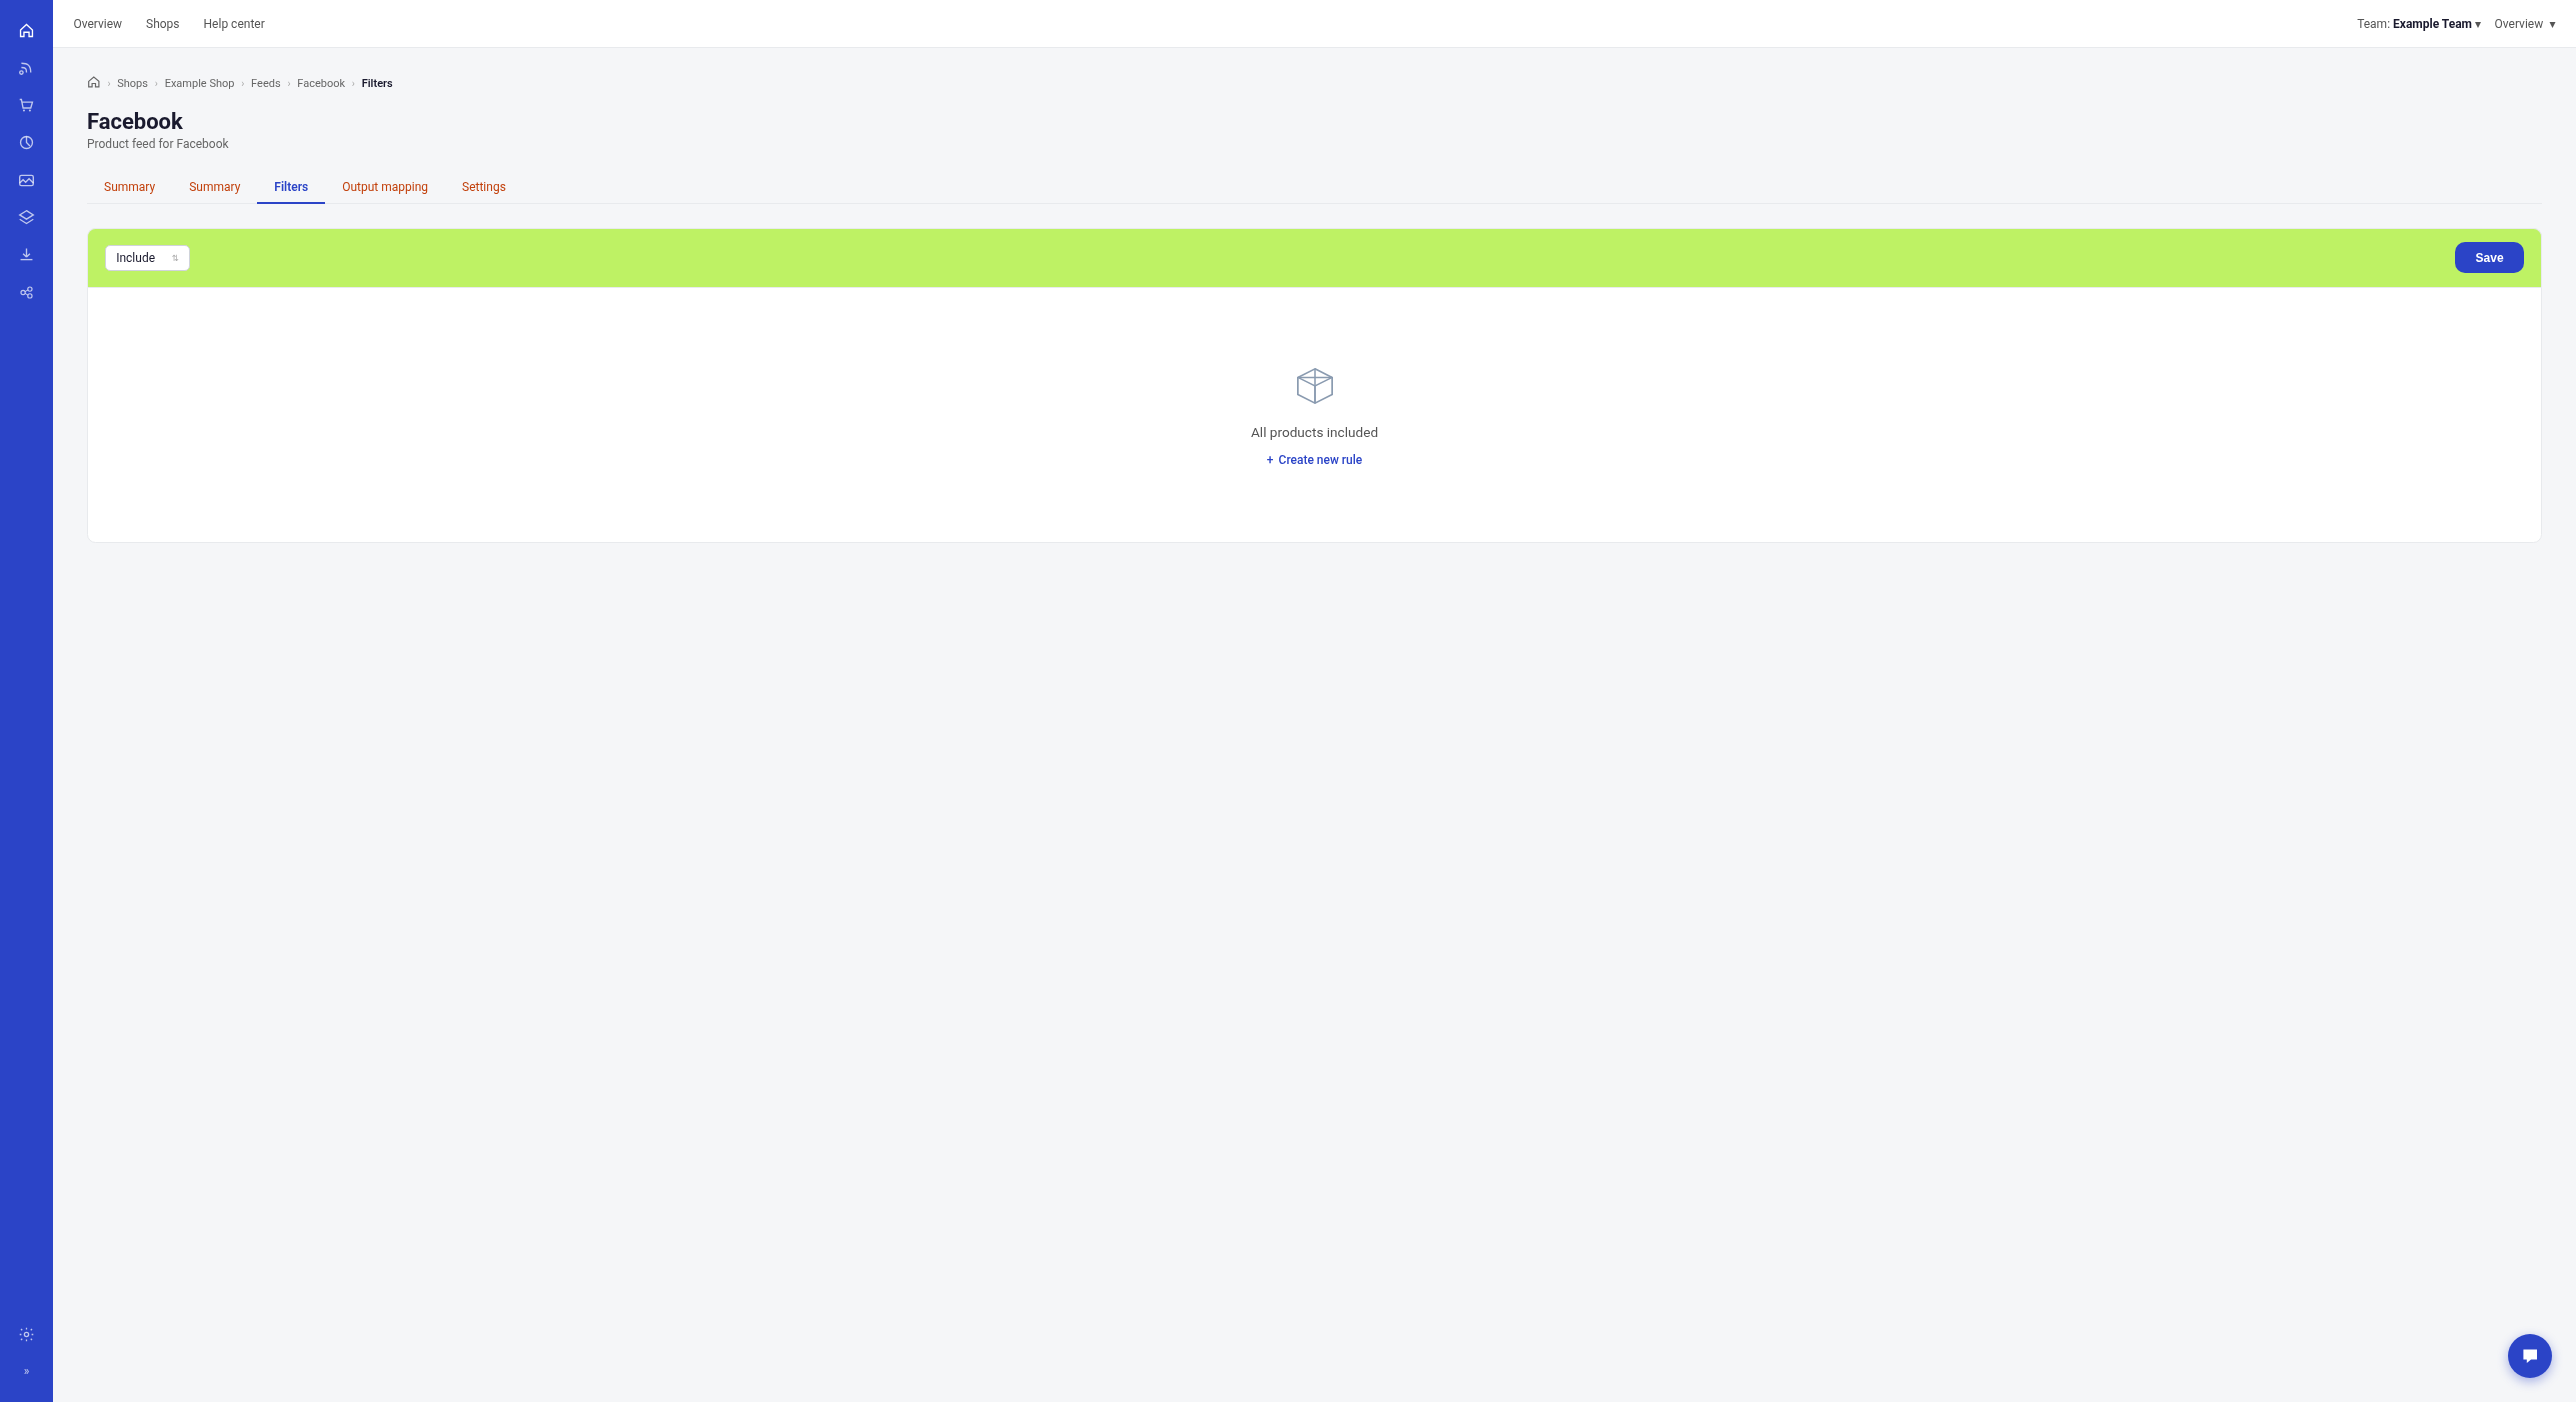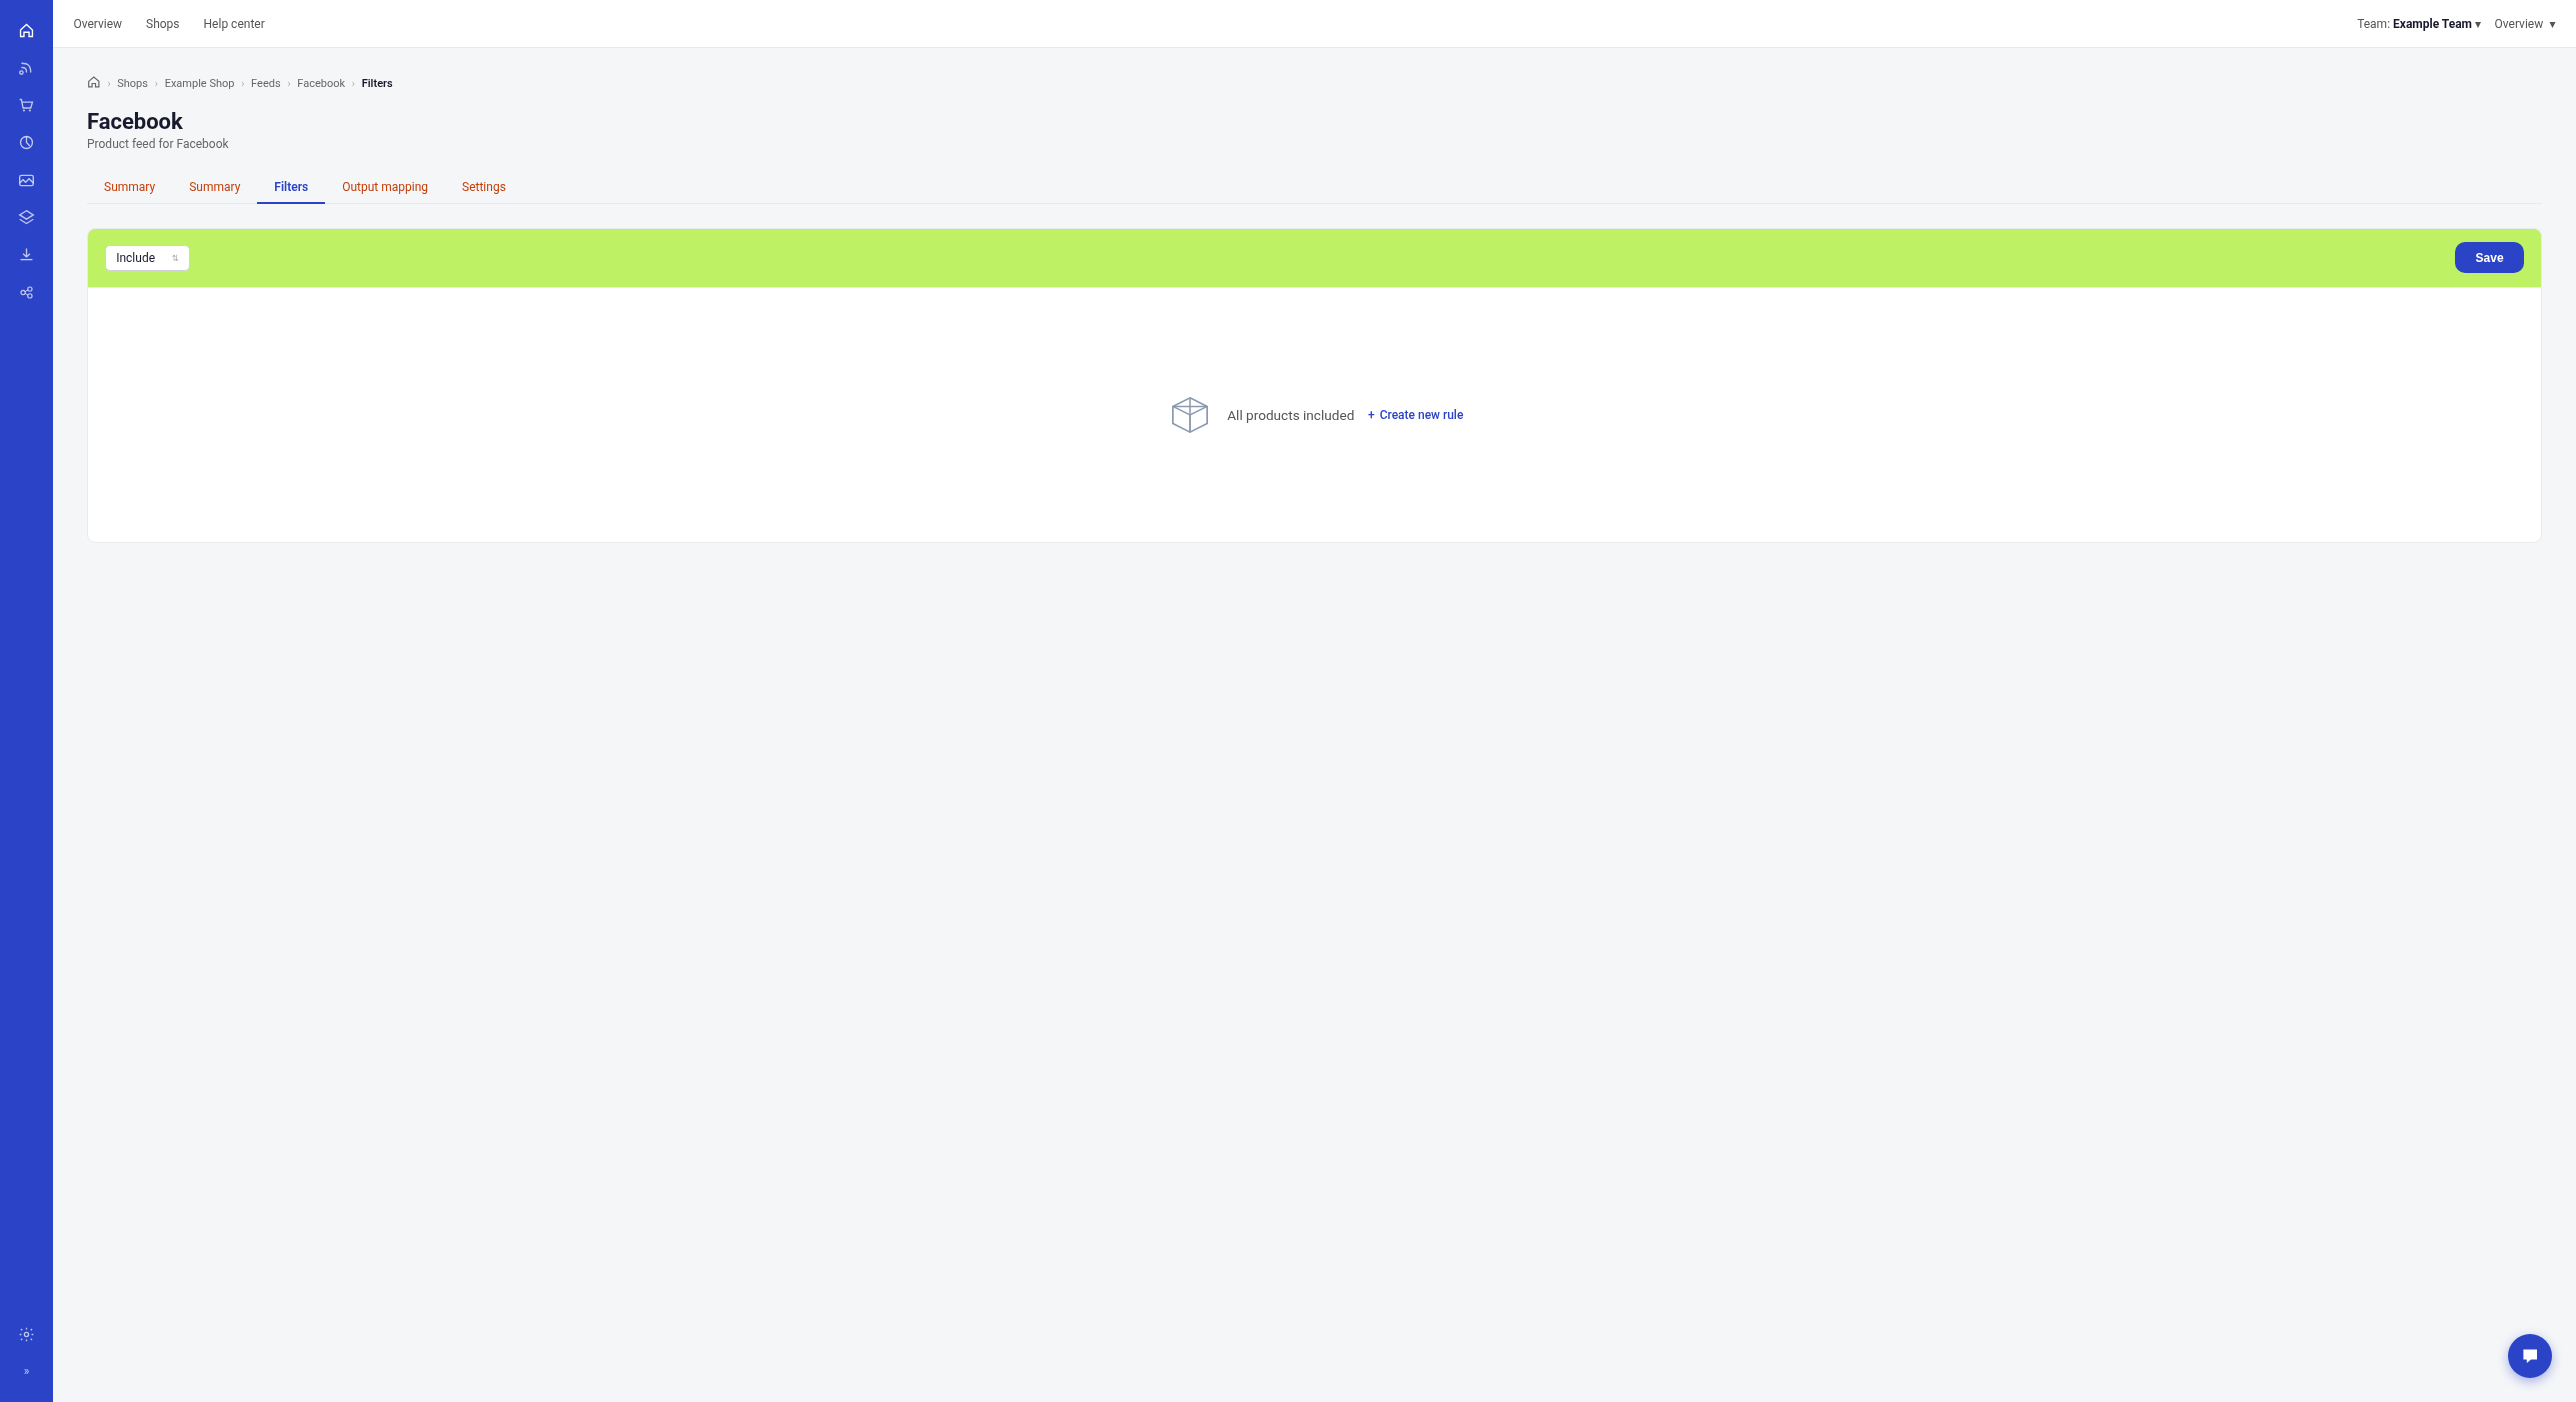--- a/index.html
+++ b/index.html
@@ -93,21 +93,21 @@
 
     
     .save-btn {
       background: #2b44c7; color: #fff; border: none; border-radius: 10px;
       padding: 8.5px 20.4px; font-size: 12px; font-weight: 600; cursor: pointer;
     }
 
     
     .filter-content {
       background: #fff; border: 0.9px solid #e8eaed; border-radius: 0 0 8.5px 8.5px;
-      min-height: 256px; display: flex; flex-direction: row;
+      min-height: 256px; display: flex; flex-direction: column;
       align-items: center; justify-content: center; padding: 51px 17px;
       gap: 13.6px;
     }
 
     
     .box-icon-wrap {
       width: 48px; height: 48px; display: flex; align-items: center; justify-content: center;
     }
 
     .all-included-text { font-size: 13.6px; color: #555; }

